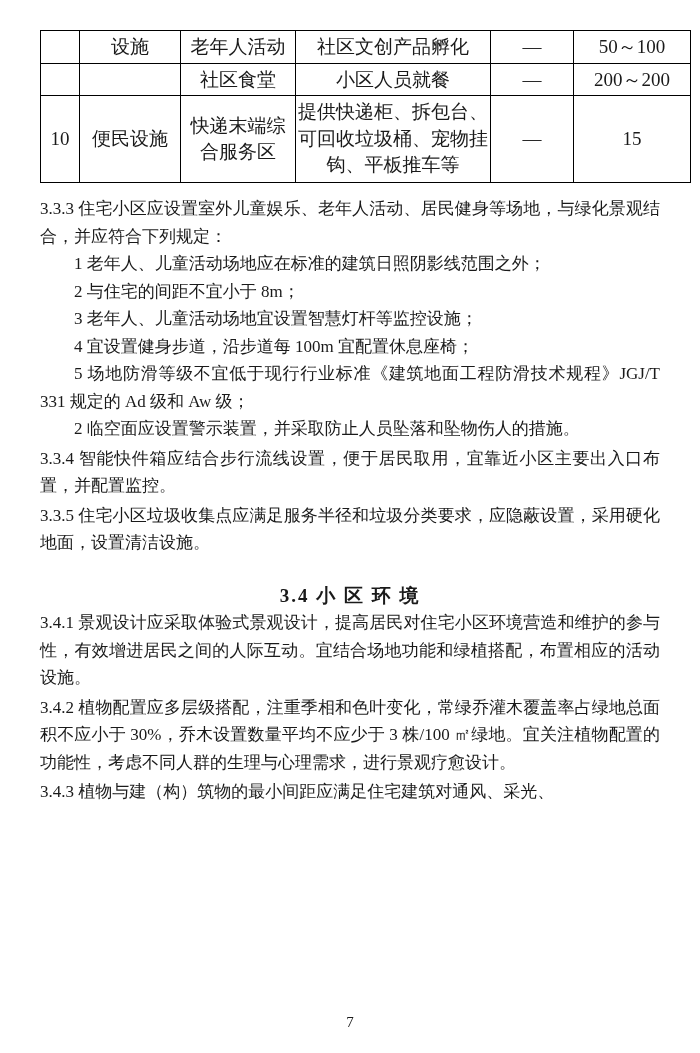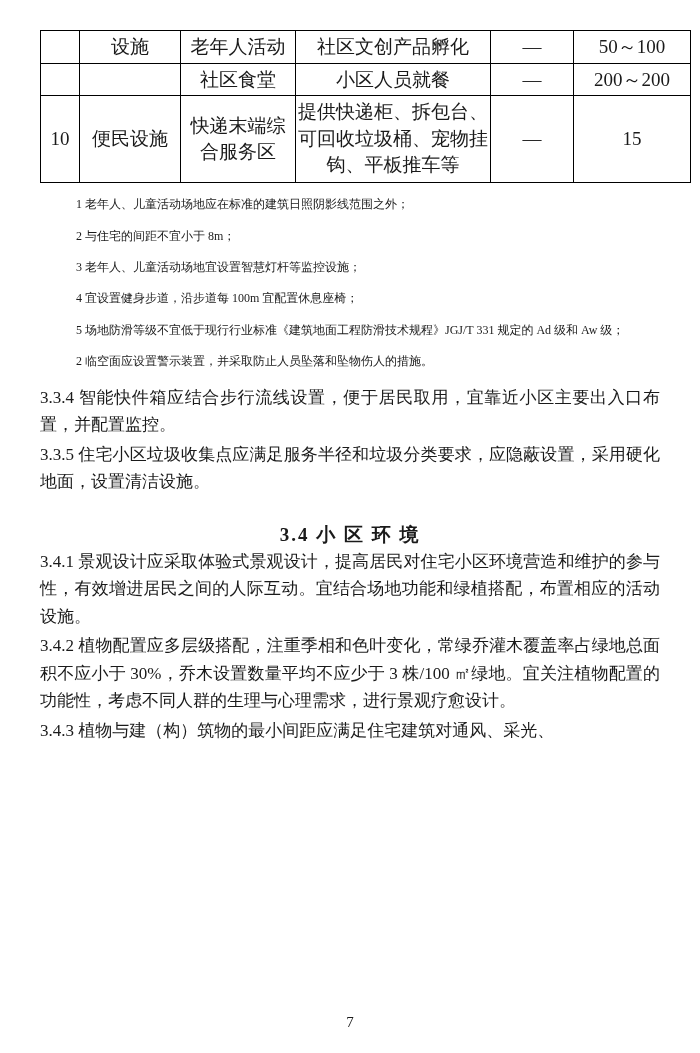--- a/index.html
+++ b/index.html
@@ -57,23 +57,23 @@
   .para {
     font-size: 17px;
     line-height: 1.62;
     margin: 0;
     text-align: justify;
     text-justify: inter-ideograph;
   }
   .para.first { margin-top: 12px; }
   .para.spaced { margin-top: 2px; }
   .indent-list {
-    font-size: 12px;
+    font-size: 17px;
     line-height: 1.62;
-    margin: 12px;
+    margin: 0;
     text-indent: 2em;
     text-align: justify;
     text-justify: inter-ideograph;
   }
   .section-head {
     font-size: 19px;
     font-weight: bold;
     text-align: center;
     margin-top: 26px;
     letter-spacing: 2px;
@@ -116,20 +116,21 @@
           <td class="col-no">10</td>
           <td class="col-cat">便民设施</td>
           <td class="col-name cell-tight">快递末端综合服务区</td>
           <td class="col-func cell-tight">提供快递柜、拆包台、可回收垃圾桶、宠物挂钩、平板推车等</td>
           <td class="col-unit">—</td>
           <td class="col-val">15</td>
         </tr>
       </tbody>
     </table>
 
+    <p class="para first">3.3.3 住宅小区应设置室外儿童娱乐、老年人活动、居民健身等场地，与绿化景观结合，并应符合下列规定：</p>
 
     <p class="indent-list">1 老年人、儿童活动场地应在标准的建筑日照阴影线范围之外；</p>
     <p class="indent-list">2 与住宅的间距不宜小于 8m；</p>
     <p class="indent-list">3 老年人、儿童活动场地宜设置智慧灯杆等监控设施；</p>
     <p class="indent-list">4 宜设置健身步道，沿步道每 100m 宜配置休息座椅；</p>
     <p class="indent-list">5 场地防滑等级不宜低于现行行业标准《建筑地面工程防滑技术规程》JGJ/T 331 规定的 Ad 级和 Aw 级；</p>
     <p class="indent-list">2 临空面应设置警示装置，并采取防止人员坠落和坠物伤人的措施。</p>
 
     <p class="para spaced">3.3.4 智能快件箱应结合步行流线设置，便于居民取用，宜靠近小区主要出入口布置，并配置监控。</p>
     <p class="para spaced">3.3.5 住宅小区垃圾收集点应满足服务半径和垃圾分类要求，应隐蔽设置，采用硬化地面，设置清洁设施。</p>

